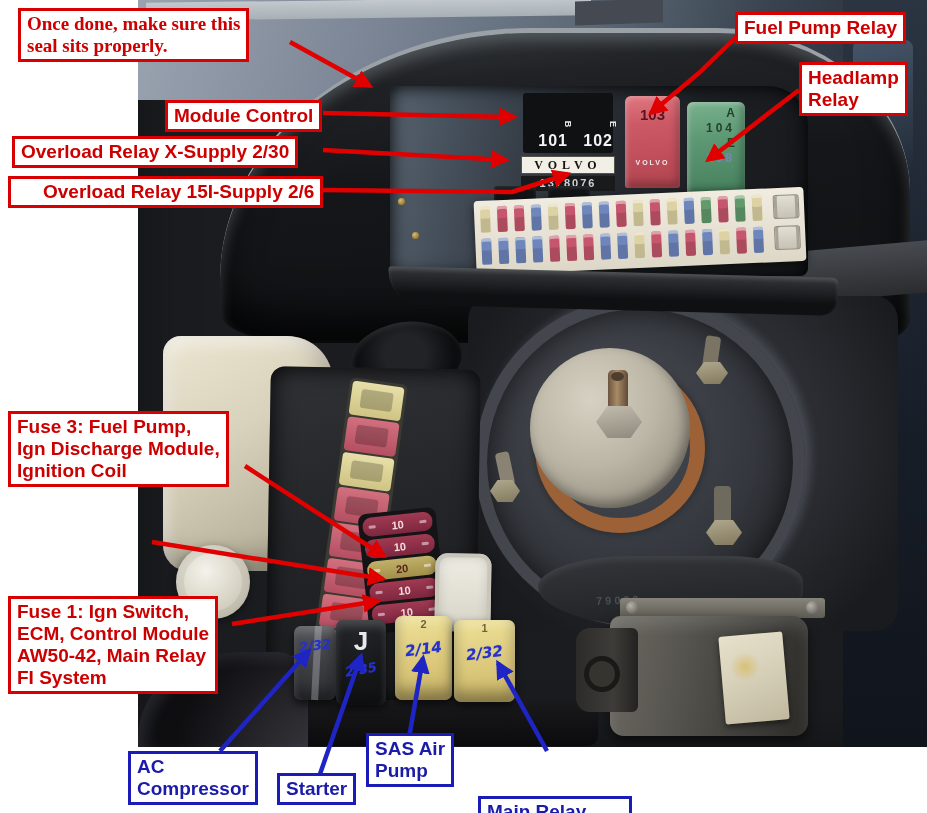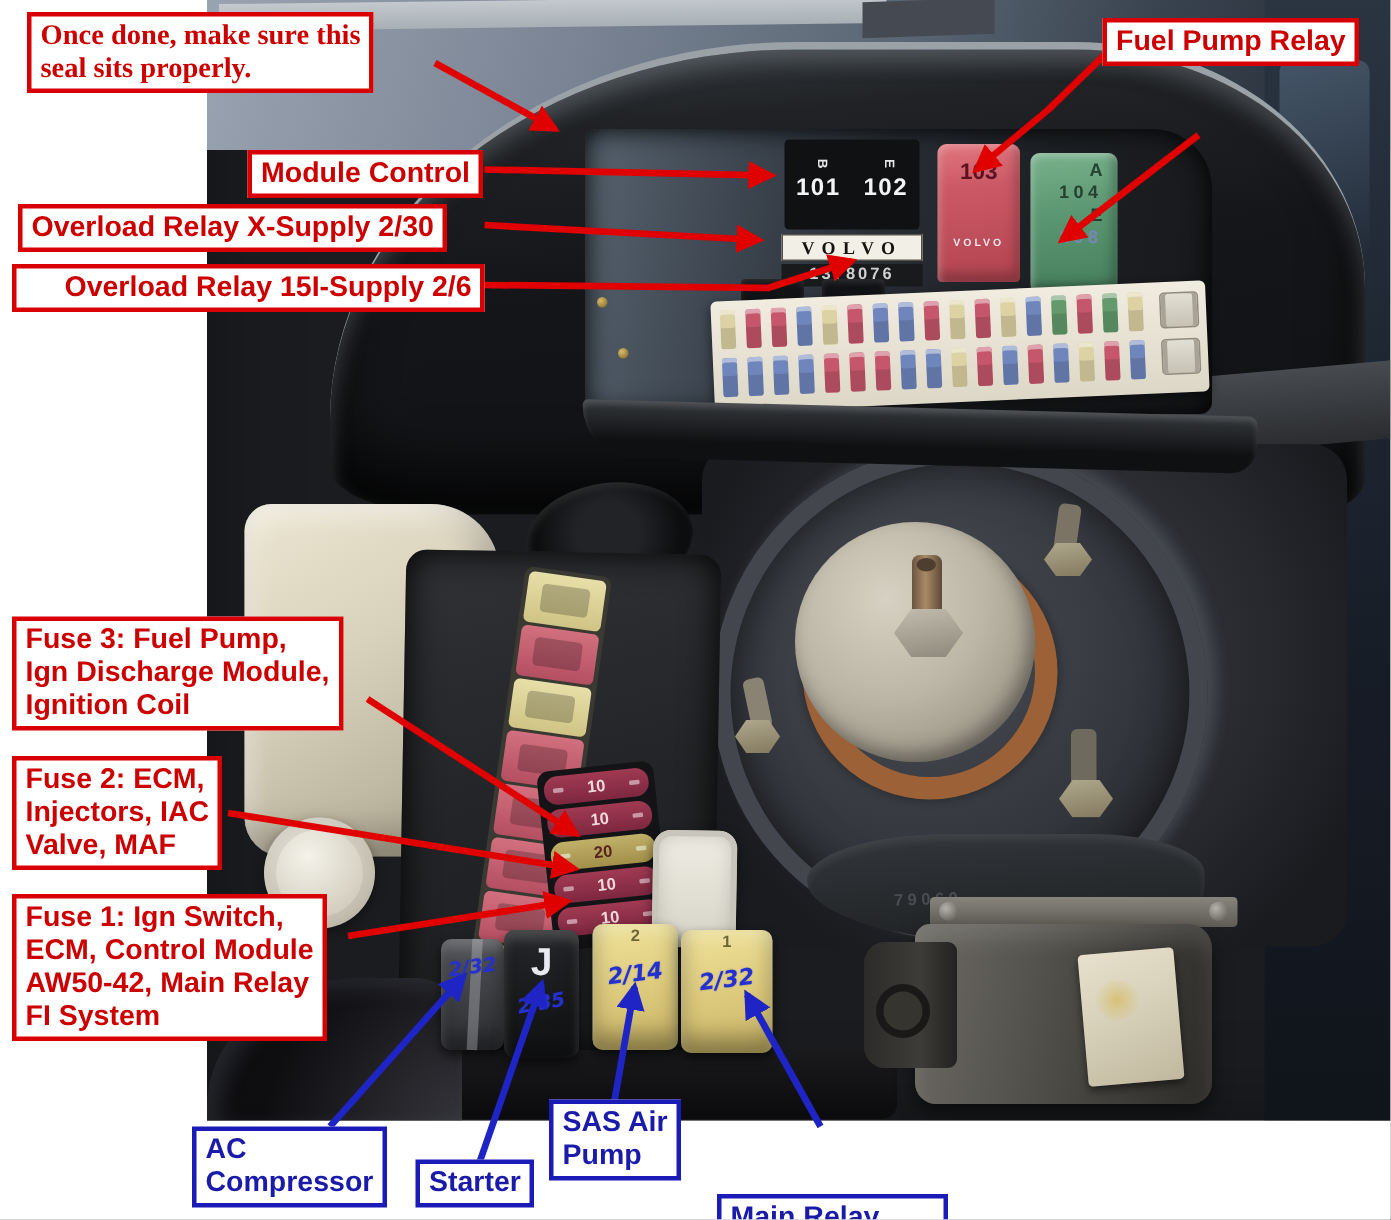--- a/index.html
+++ b/index.html
@@ -27,21 +27,21 @@
        box-shadow:inset 0 8px 14px rgba(200,210,220,.25), inset 0 -25px 40px rgba(0,0,0,.8);}
 
   .opening{left:252px;top:86px;width:418px;height:190px;border-radius:8px 40px 8px 8px;
        background:linear-gradient(100deg,#57636f 0%,#3f4853 22%,#2a2f36 45%,#1d2024 70%,#17181b 100%);
        box-shadow:inset 0 0 18px #000;}
   .screw{width:7px;height:7px;border-radius:50%;background:radial-gradient(circle at 35% 35%,#d8bc6b,#7a5f22);}
   .screw.s1{left:8px;top:112px;} .screw.s2{left:22px;top:146px;}
 
   .relay-101-102{left:133px;top:7px;width:90px;height:60px;background:#101113;border-radius:3px;
        display:flex;position:absolute;}
-  .relay-101-102 .cell{position:relative;flex:1;display:flex;flex-direction:column;align-items:center;justify-content:flex-end;padding-bottom:18px;}
+  .relay-101-102 .cell{position:relative;flex:1;display:flex;flex-direction:column;align-items:flex-end;justify-content:flex-end;padding-bottom:3px;}
   .relay-101-102 .ltr{position:static;transform:rotate(90deg);font:bold 9px "Liberation Sans",sans-serif;color:#e6e7e9;height:16px;}
   .relay-101-102 .num{position:static;font:bold 16px "Liberation Sans",sans-serif;color:#f4f4f5;letter-spacing:1px;}
   .volvo-plate{left:131px;top:70px;width:94px;height:18px;background:#f2efe7;border:1px solid #55524a;
        font:bold 12px "Liberation Serif",serif;letter-spacing:5px;color:#15130f;text-align:center;line-height:16px;}
   .part-strip{left:131px;top:90px;width:94px;height:15px;background:#191a1c;color:#cfd0d2;
        font:bold 11px "Liberation Sans",sans-serif;letter-spacing:2px;text-align:center;line-height:15px;}
   .oswitch{width:42px;height:44px;background:#121316;border-radius:3px;display:flex;align-items:center;justify-content:center;
        color:#e8e9ea;font:bold 15px "Liberation Sans",sans-serif;box-shadow:inset 0 2px 4px rgba(255,255,255,.12);}
   .oswitch.w1{left:104px;top:100px;} .oswitch.w2{left:158px;top:100px;}
 
@@ -363,29 +363,28 @@
     <line x1="232" y1="624" x2="378" y2="601" stroke="#e10000" stroke-width="4.5" marker-end="url(#ar)"></line>
     <line x1="220" y1="751" x2="309" y2="651" stroke="#1f25c4" stroke-width="4.5" marker-end="url(#ab)"></line>
     <line x1="320" y1="774" x2="361" y2="656" stroke="#1f25c4" stroke-width="4.5" marker-end="url(#ab)"></line>
     <line x1="407" y1="749" x2="423" y2="658" stroke="#1f25c4" stroke-width="4.5" marker-end="url(#ab)"></line>
     <line x1="547" y1="751" x2="498" y2="663" stroke="#1f25c4" stroke-width="4.5" marker-end="url(#ab)"></line>
   </svg>
 
   <div class="label red" style="left:18px;top:8px;font-family:Liberation Serif, serif;">Once done, make sure this
 seal sits properly.</div>
   <div class="label red" style="left:735px;top:12px;">Fuel Pump Relay</div>
+  <div class="label red" style="left:799px;top:62px;">Headlamp
+Relay</div>
   <div class="label red" style="left:165px;top:100px;">Module Control</div>
   <div class="label red" style="left:12px;top:136px;">Overload Relay X-Supply 2/30</div>
   <div class="label red" style="left:8px;top:176px;padding-left:32px;">Overload Relay 15I-Supply 2/6</div>
   <div class="label red" style="left:8px;top:411px;">Fuse 3: Fuel Pump,
 Ign Discharge Module,
 Ignition Coil</div>
-  <div class="label red" style="left:8px;top:504px;">Fuse 2: ECM,
-Injectors, IAC
-Valve, MAF</div>
   <div class="label red" style="left:8px;top:596px;">Fuse 1: Ign Switch,
 ECM, Control Module
 AW50-42, Main Relay
 FI System</div>
   <div class="label blue" style="left:128px;top:751px;">AC
 Compressor</div>
   <div class="label blue" style="left:277px;top:773px;">Starter</div>
   <div class="label blue" style="left:366px;top:733px;">SAS  Air
 Pump</div>
   <div class="label blue" style="left:478px;top:752px;margin-top:44px;">Main Relay

